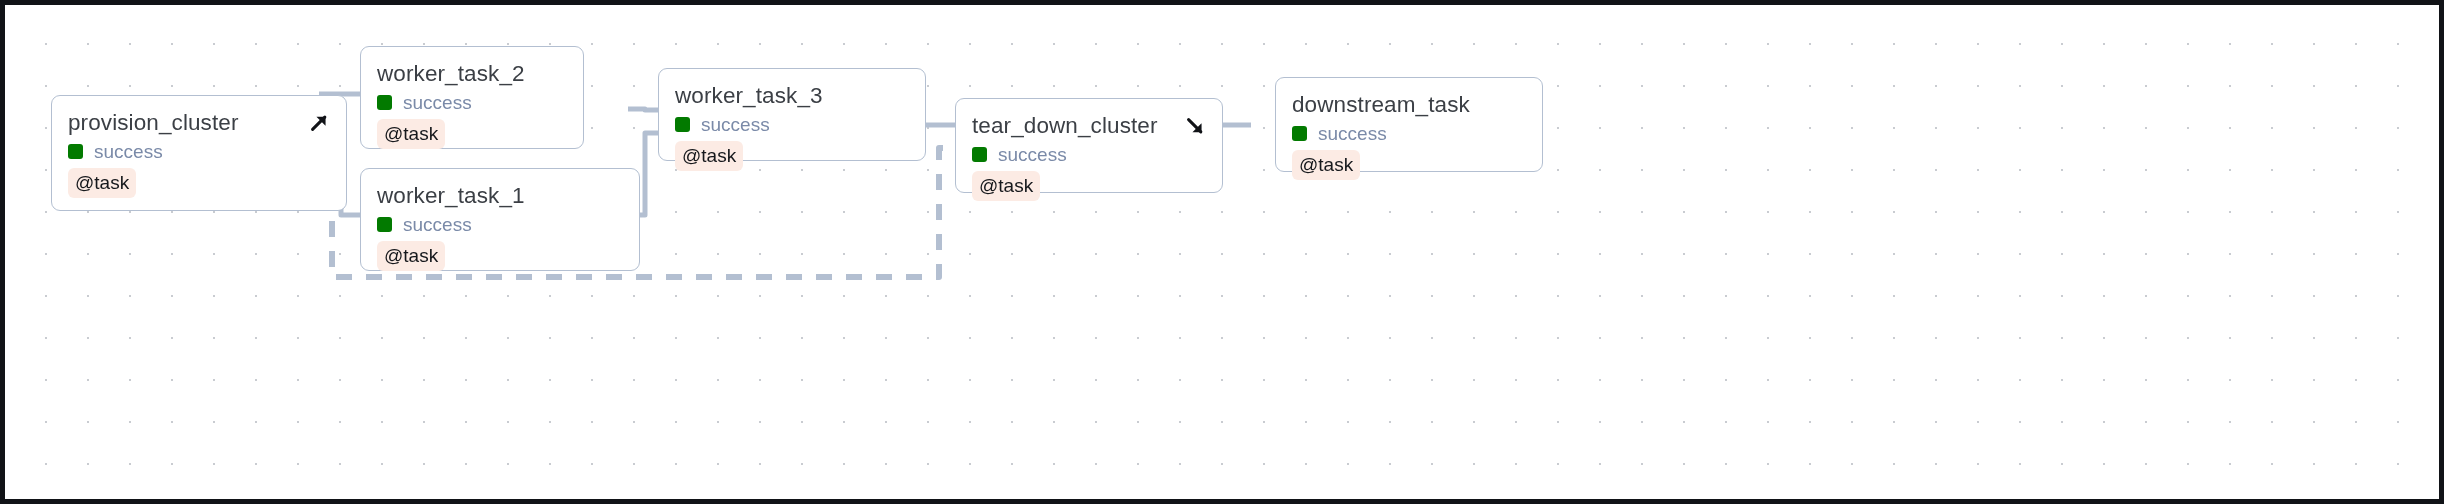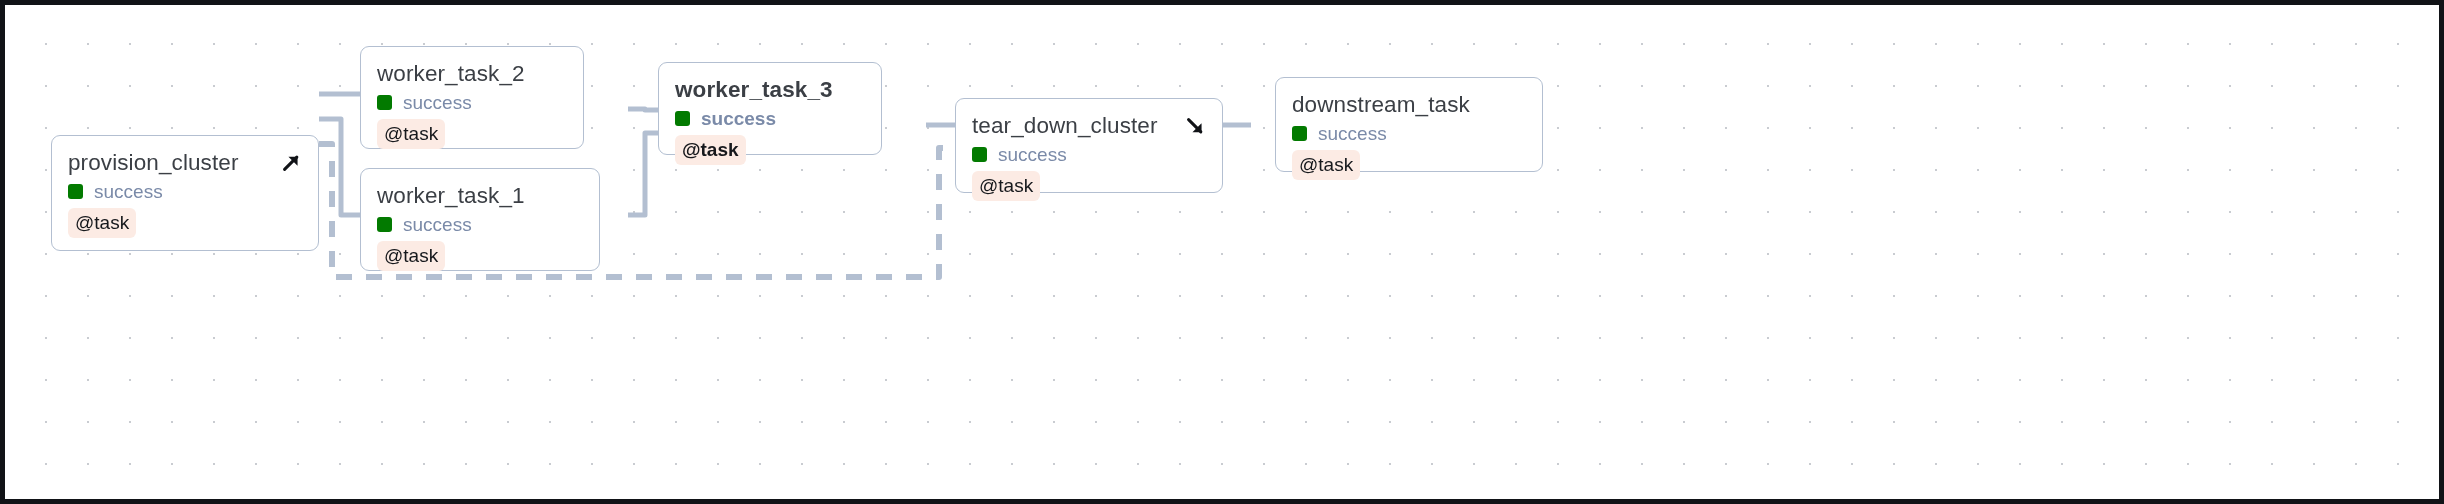--- a/index.html
+++ b/index.html
@@ -77,21 +77,21 @@
       <path d="M623,210 L640,210 L640,128 L653,128"></path>
 
       <path d="M921,120 L950,120"></path>
 
       <path d="M1218,120 L1246,120"></path>
 
       <path stroke-width="6" stroke-dasharray="16 14" d="M314,139 L327,139 L327,272 L934,272 L934,143 L950,143"></path>
     </g>
   </svg>
 
-  <div class="node" style="left:46px;top:90px;width:268px;margin-top:40px;">
+  <div class="node" style="left:46px;top:90px;width:296px;">
     <span class="corner-arrow">
       <svg viewBox="0 0 24 24" xmlns="http://www.w3.org/2000/svg">
         <path d="M6.5 17.5 L17 7" stroke="#111317" stroke-width="2.6" stroke-linecap="round" fill="none"></path>
         <path d="M9.8 6.6 L17.6 6.6 L17.6 14.4 Z" fill="#111317"></path>
       </svg>
     </span>
     <div class="node-title">provision_cluster</div>
     <div class="state-row">
       <span class="state-swatch"></span>
       <span class="state-label">success</span>
@@ -101,30 +101,30 @@
 
   <div class="node" style="left:355px;top:41px;width:224px;height:103px;">
     <div class="node-title">worker_task_2</div>
     <div class="state-row">
       <span class="state-swatch"></span>
       <span class="state-label">success</span>
     </div>
     <span class="task-badge">@task</span>
   </div>
 
-  <div class="node" style="left:355px;top:163px;width:240px;height:103px;padding-left:16px;">
+  <div class="node" style="left:355px;top:163px;width:280px;height:103px;padding-left:16px;">
     <div class="node-title">worker_task_1</div>
     <div class="state-row">
       <span class="state-swatch"></span>
       <span class="state-label">success</span>
     </div>
     <span class="task-badge">@task</span>
   </div>
 
-  <div class="node" style="left:653px;top:57px;width:224px;height:93px;font-weight:bold;">
+  <div class="node" style="left:653px;top:63px;width:268px;height:93px;">
     <div class="node-title">worker_task_3</div>
     <div class="state-row">
       <span class="state-swatch"></span>
       <span class="state-label">success</span>
     </div>
     <span class="task-badge">@task</span>
   </div>
 
   <div class="node" style="left:950px;top:72px;width:268px;height:95px;margin-top:21px;">
     <span class="corner-arrow">

